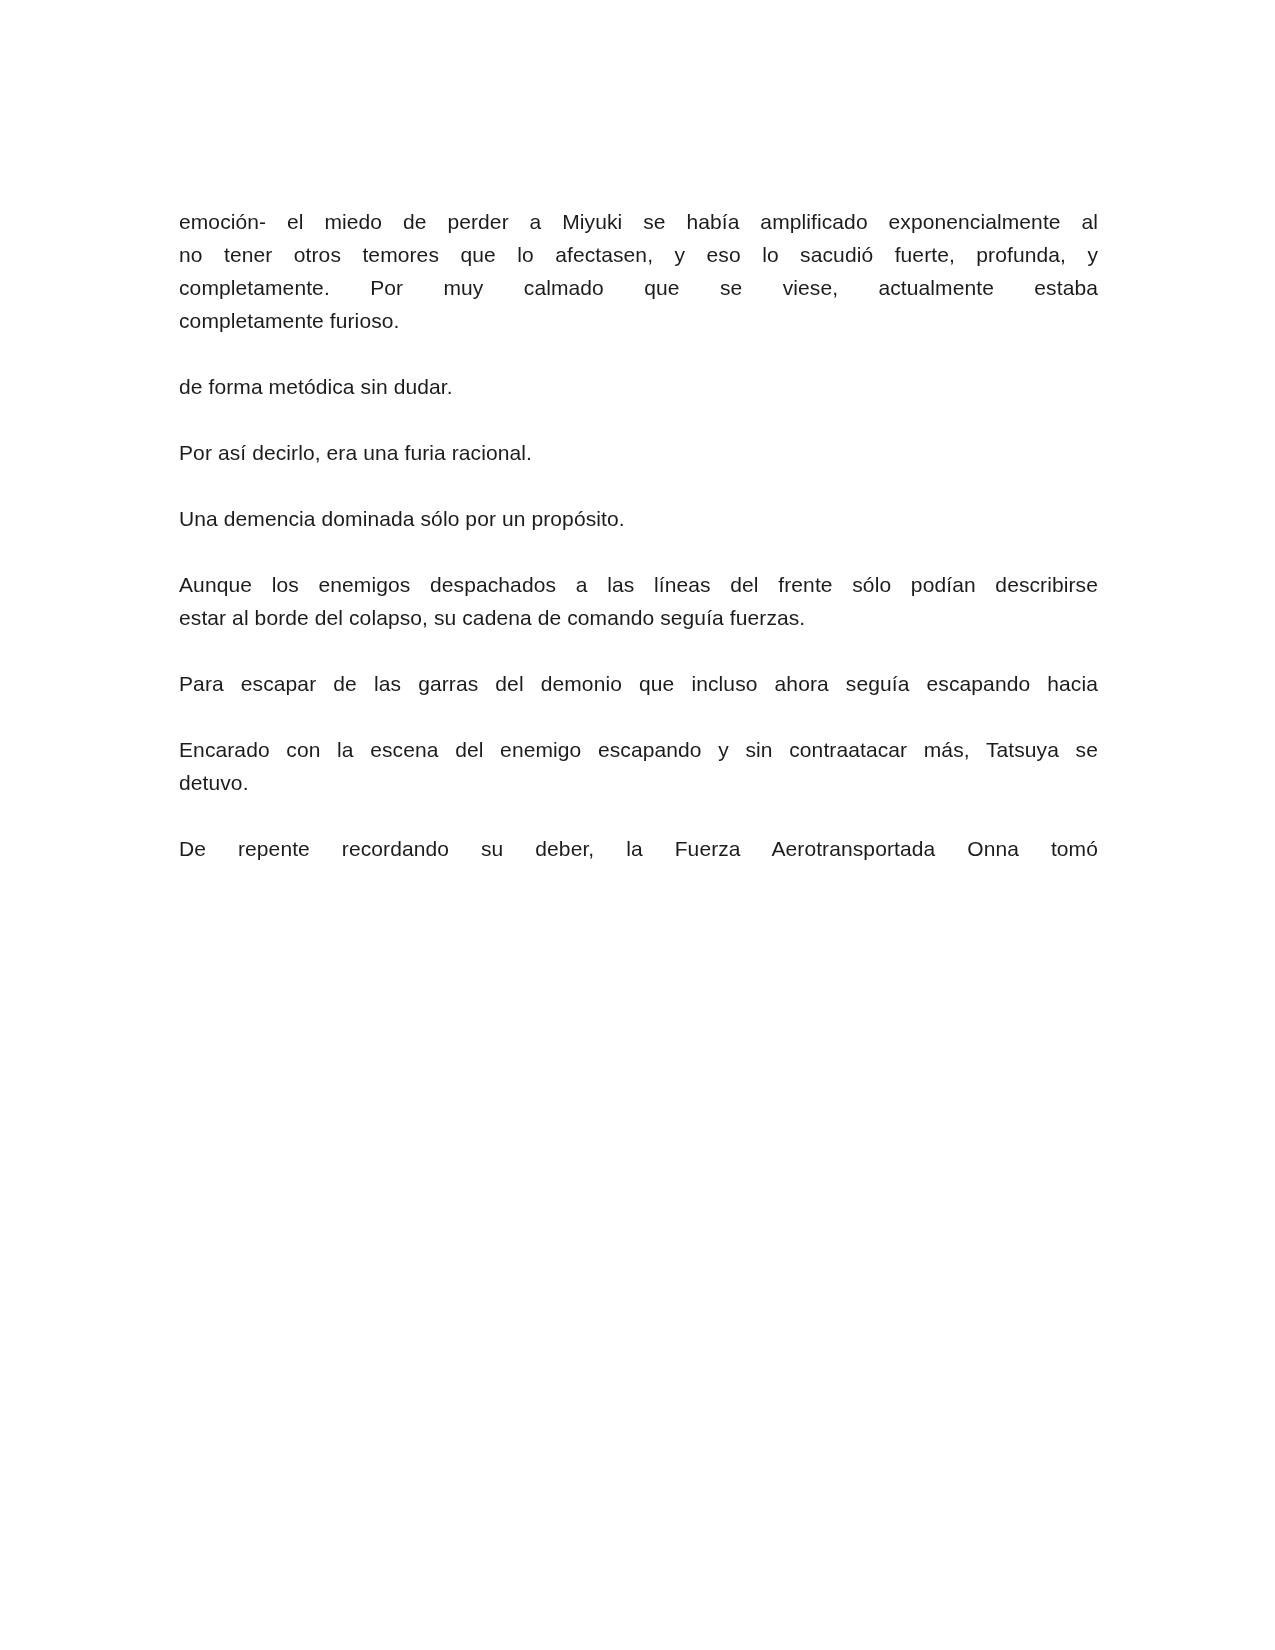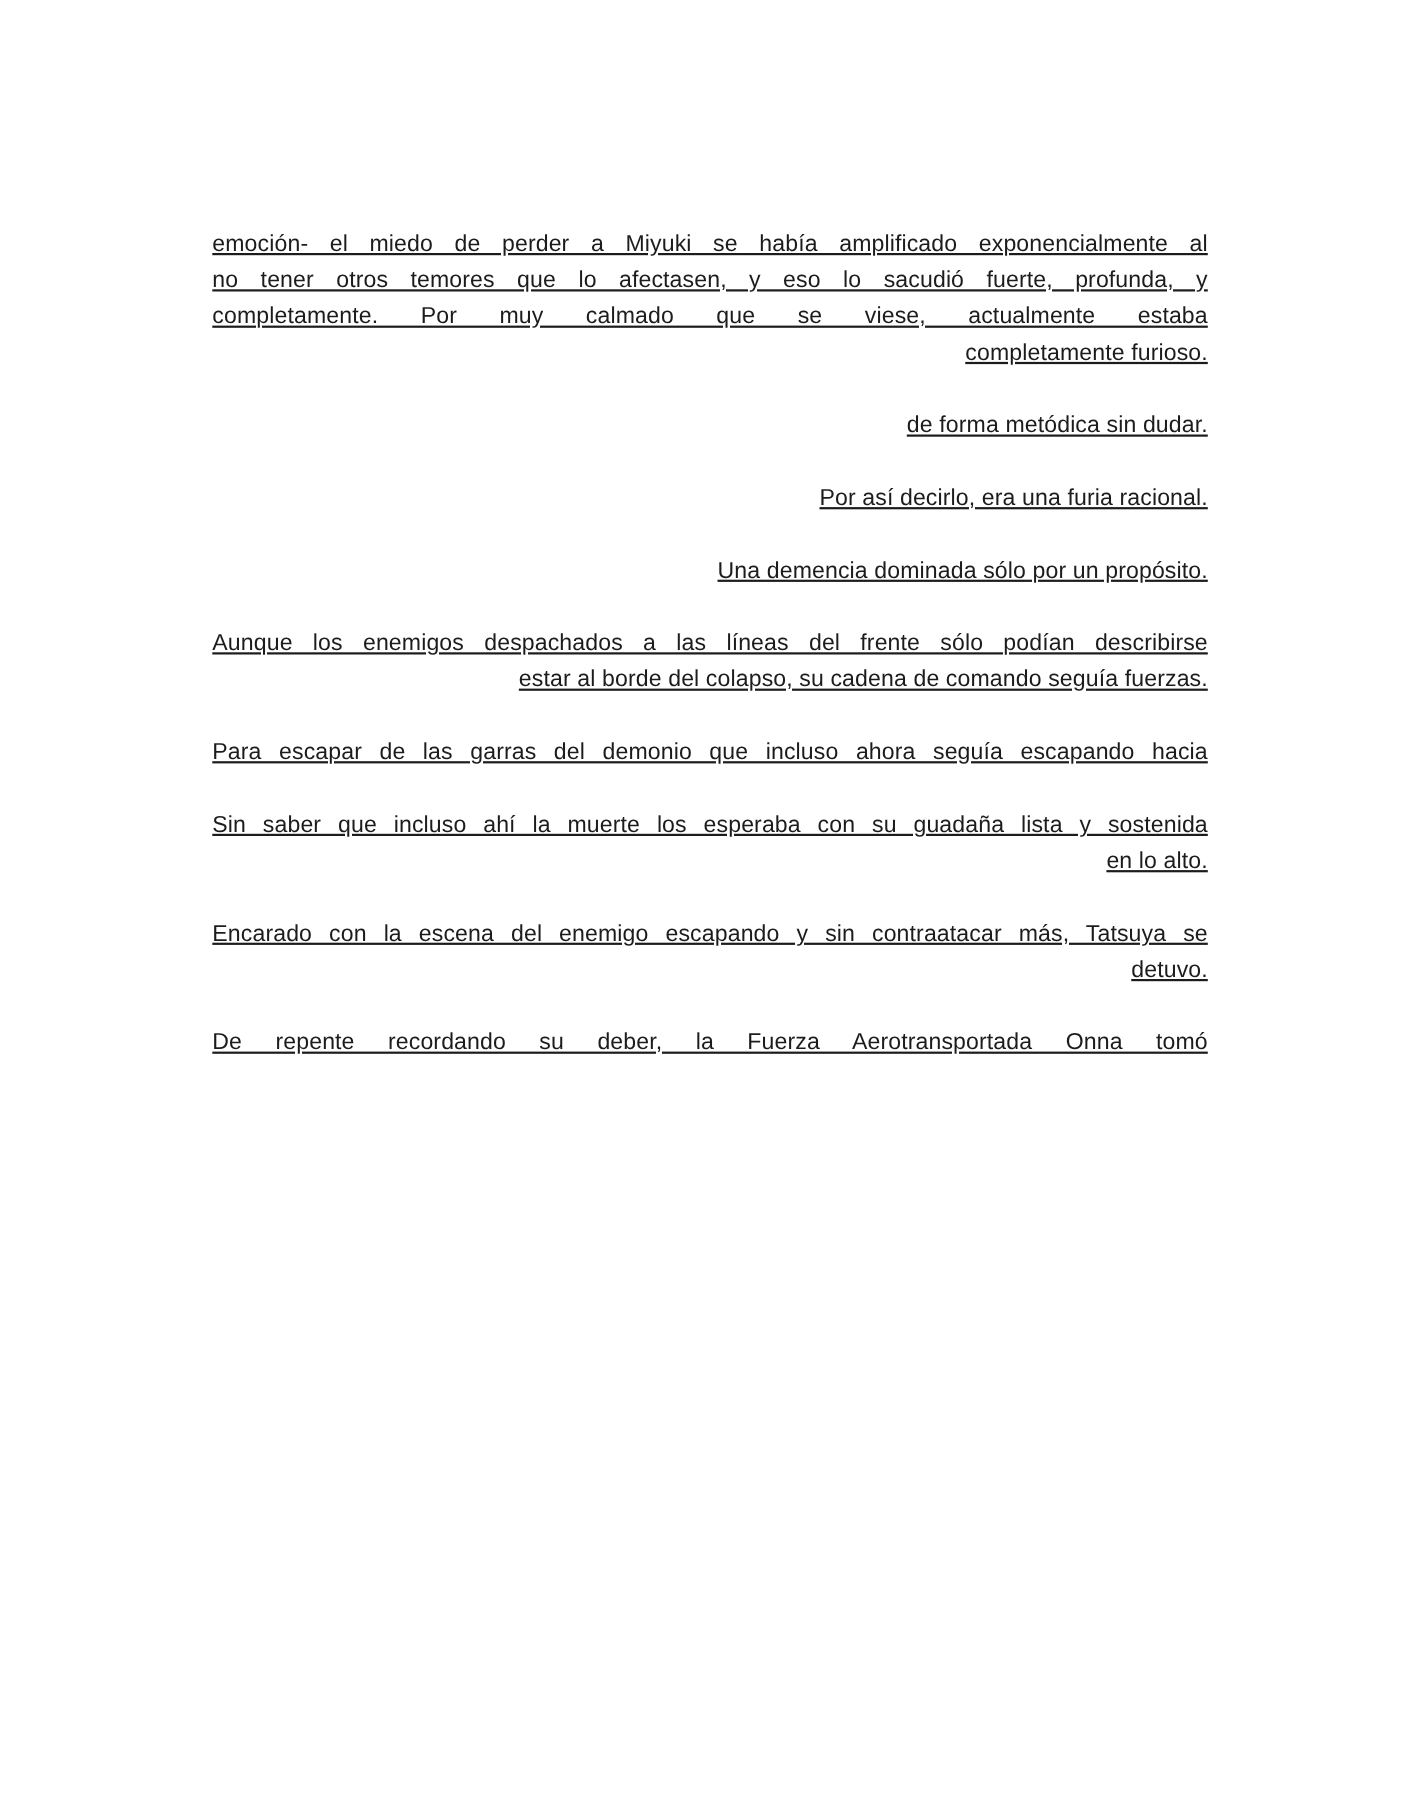--- a/index.html
+++ b/index.html
@@ -23,29 +23,28 @@
     position: absolute;
     left: 178px;
     top: 205px;
     width: 920px;
     color: #1c1c1c;
     font-size: 21px;
     line-height: 33px;
     letter-spacing: 0.1px;
   }
   .paragraph {
-    margin: 0 0 33px 15px;
-    text-decoration: underline;
+    margin: 0 0 33px 1px;
   }
   .paragraph.extra-space {
     margin-top: 33px;
   }
   .line {
     min-height: 33px;
-    text-align: right;
+    text-align: left;
   }
   .line.justified {
     text-align: justify;
     text-align-last: justify;
     text-justify: inter-word;
   }
 </style>
 </head>
 <body>
 
@@ -67,24 +66,20 @@
         <div class="line">Una demencia dominada sólo por un propósito.</div>
       </div>
       <div class="paragraph extra-space">
         <div class="line justified">Aunque los enemigos despachados a las líneas del frente sólo podían describirse</div>
         <div class="line">estar al borde del colapso, su cadena de comando seguía fuerzas.</div>
       </div>
       <div class="paragraph">
         <div class="line justified">Para escapar de las garras del demonio que incluso ahora seguía escapando hacia</div>
       </div>
       <div class="paragraph">
-        <div class="line justified">Sin saber que incluso ahí la muerte los esperaba con su guadaña lista y sostenida</div>
-        <div class="line">en lo alto.</div>
-      </div>
-      <div class="paragraph">
         <div class="line justified">Encarado con la escena del enemigo escapando y sin contraatacar más, Tatsuya se</div>
         <div class="line">detuvo.</div>
       </div>
       <div class="paragraph">
         <div class="line justified">De repente recordando su deber, la Fuerza Aerotransportada Onna tomó</div>
       </div>
     </div>
 </div>
 
 </body></html>

